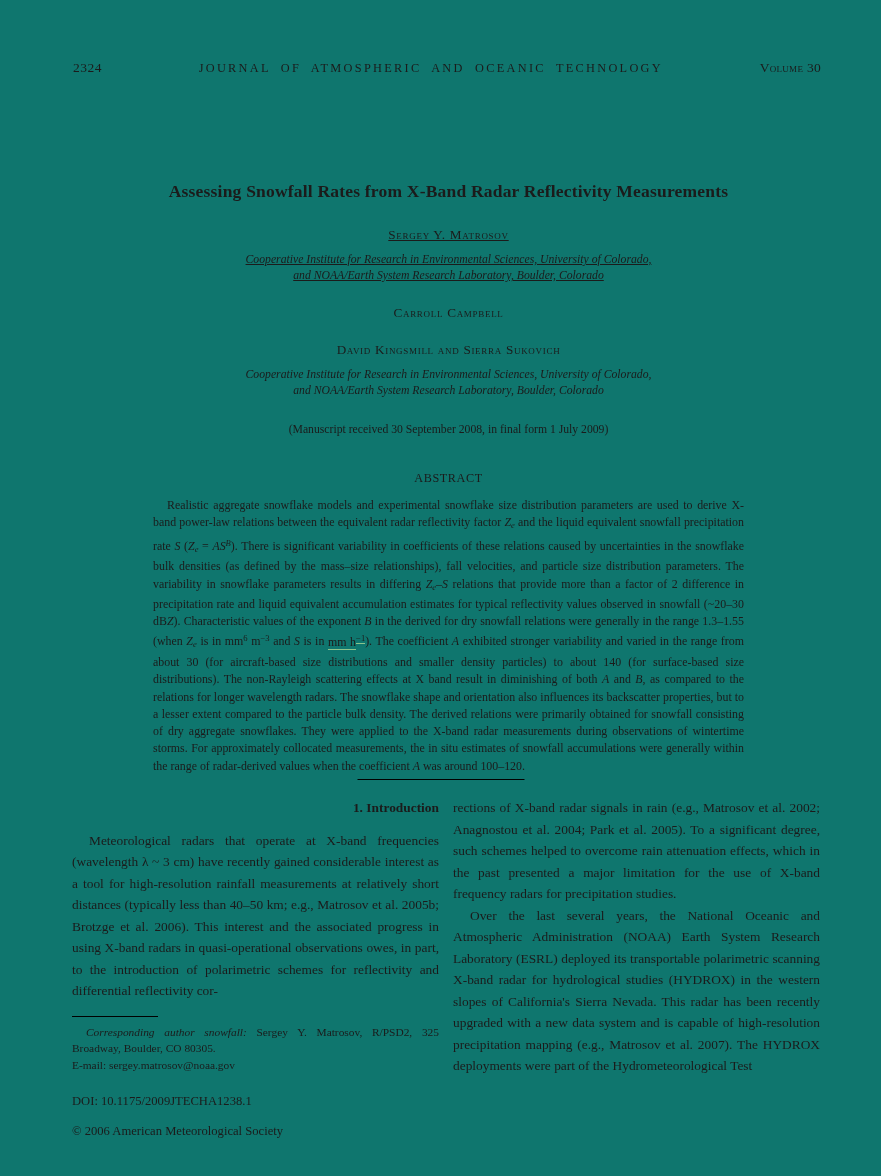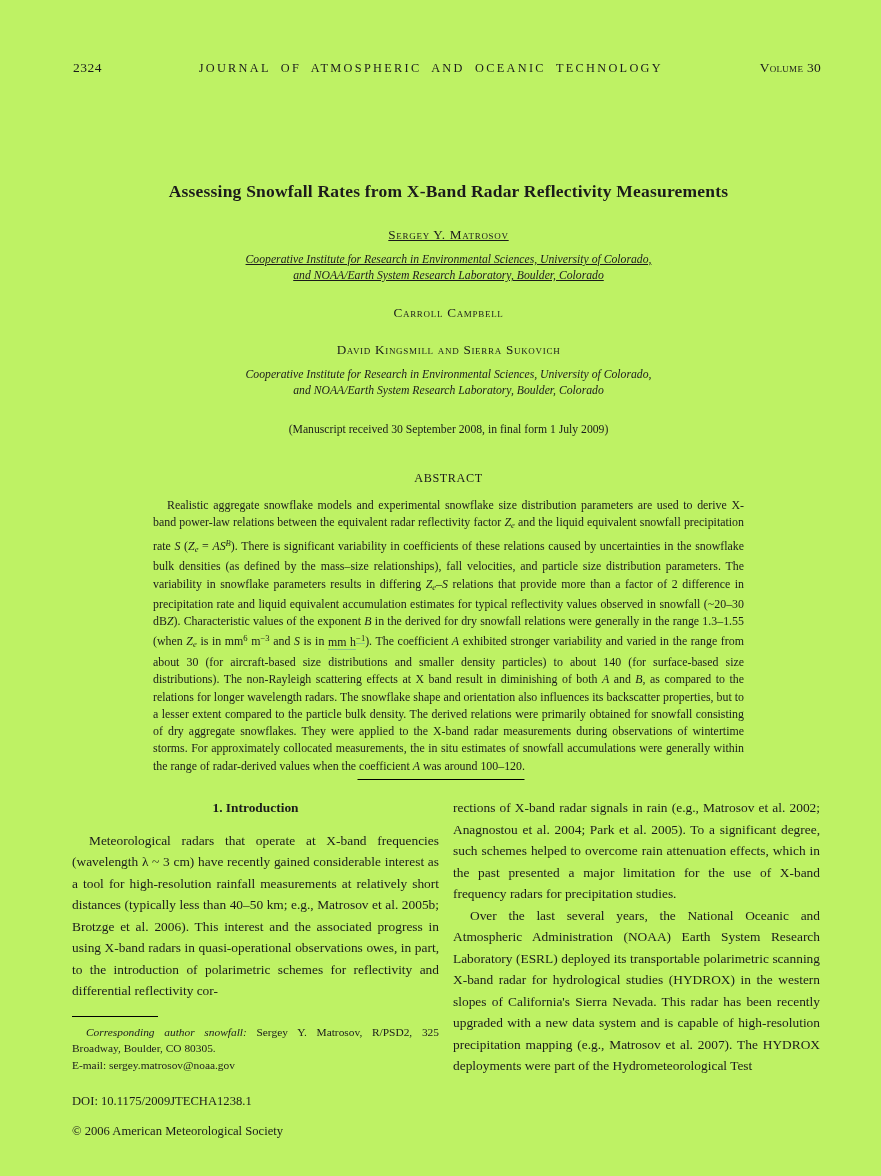--- a/index.html
+++ b/index.html
@@ -1,17 +1,17 @@
 <!DOCTYPE html>
 <html><head>
 <meta charset="utf-8">
 <style>
   html,body{margin:0;padding:0;background:#e8e8e8;}
   .page{
-    position:relative;width:881px;height:1176px;background:#bef264;
+    position:relative;width:881px;height:1176px;background:#0f766e;
     font-family:"Liberation Serif","DejaVu Serif",serif;color:#1b1b1b;
     margin:0 auto;overflow:hidden;
   }
   
   .jheader{
     position:absolute;top:60px;left:73px;right:60px;
     display:flex;align-items:baseline;
   }
   .page-num{font-size:13.5px;letter-spacing:.5px;}
   .jname{flex:1;text-align:center;font-size:12.3px;letter-spacing:2.3px;word-spacing:5px;}
@@ -37,21 +37,21 @@
   .divider{
     position:absolute;top:779px;left:50%;transform:translateX(-50%);
     width:167px;border:none;border-top:1.7px solid #000;margin:0;
   }
   
   .columns{
     position:absolute;top:797px;left:72px;width:748px;
     display:flex;gap:14px;
   }
   .col{width:367px;font-size:13.4px;line-height:21.5px;text-align:justify;}
-  .sec-heading{font-size:13.4px;font-weight:bold;margin:0 0 11px 0;text-align:center;}
+  .sec-heading{font-size:13.4px;font-weight:bold;margin:0 0 11px 0;text-align:right;}
   .col p{margin:0;}
   .p-indent{text-indent:17px;}
   
   .footnote-rule{width:86px;border:none;border-top:1.2px solid #000;margin:14px 0 7px 0;}
   .footnote{font-size:11.4px;line-height:16.9px;text-align:justify;}
   .footnote .lead{text-indent:14px;}
   .doi-line{margin-top:19px !important;font-size:12.6px;}
   .copy-line{margin-top:13px !important;font-size:12.6px;}
 </style>
 </head>

